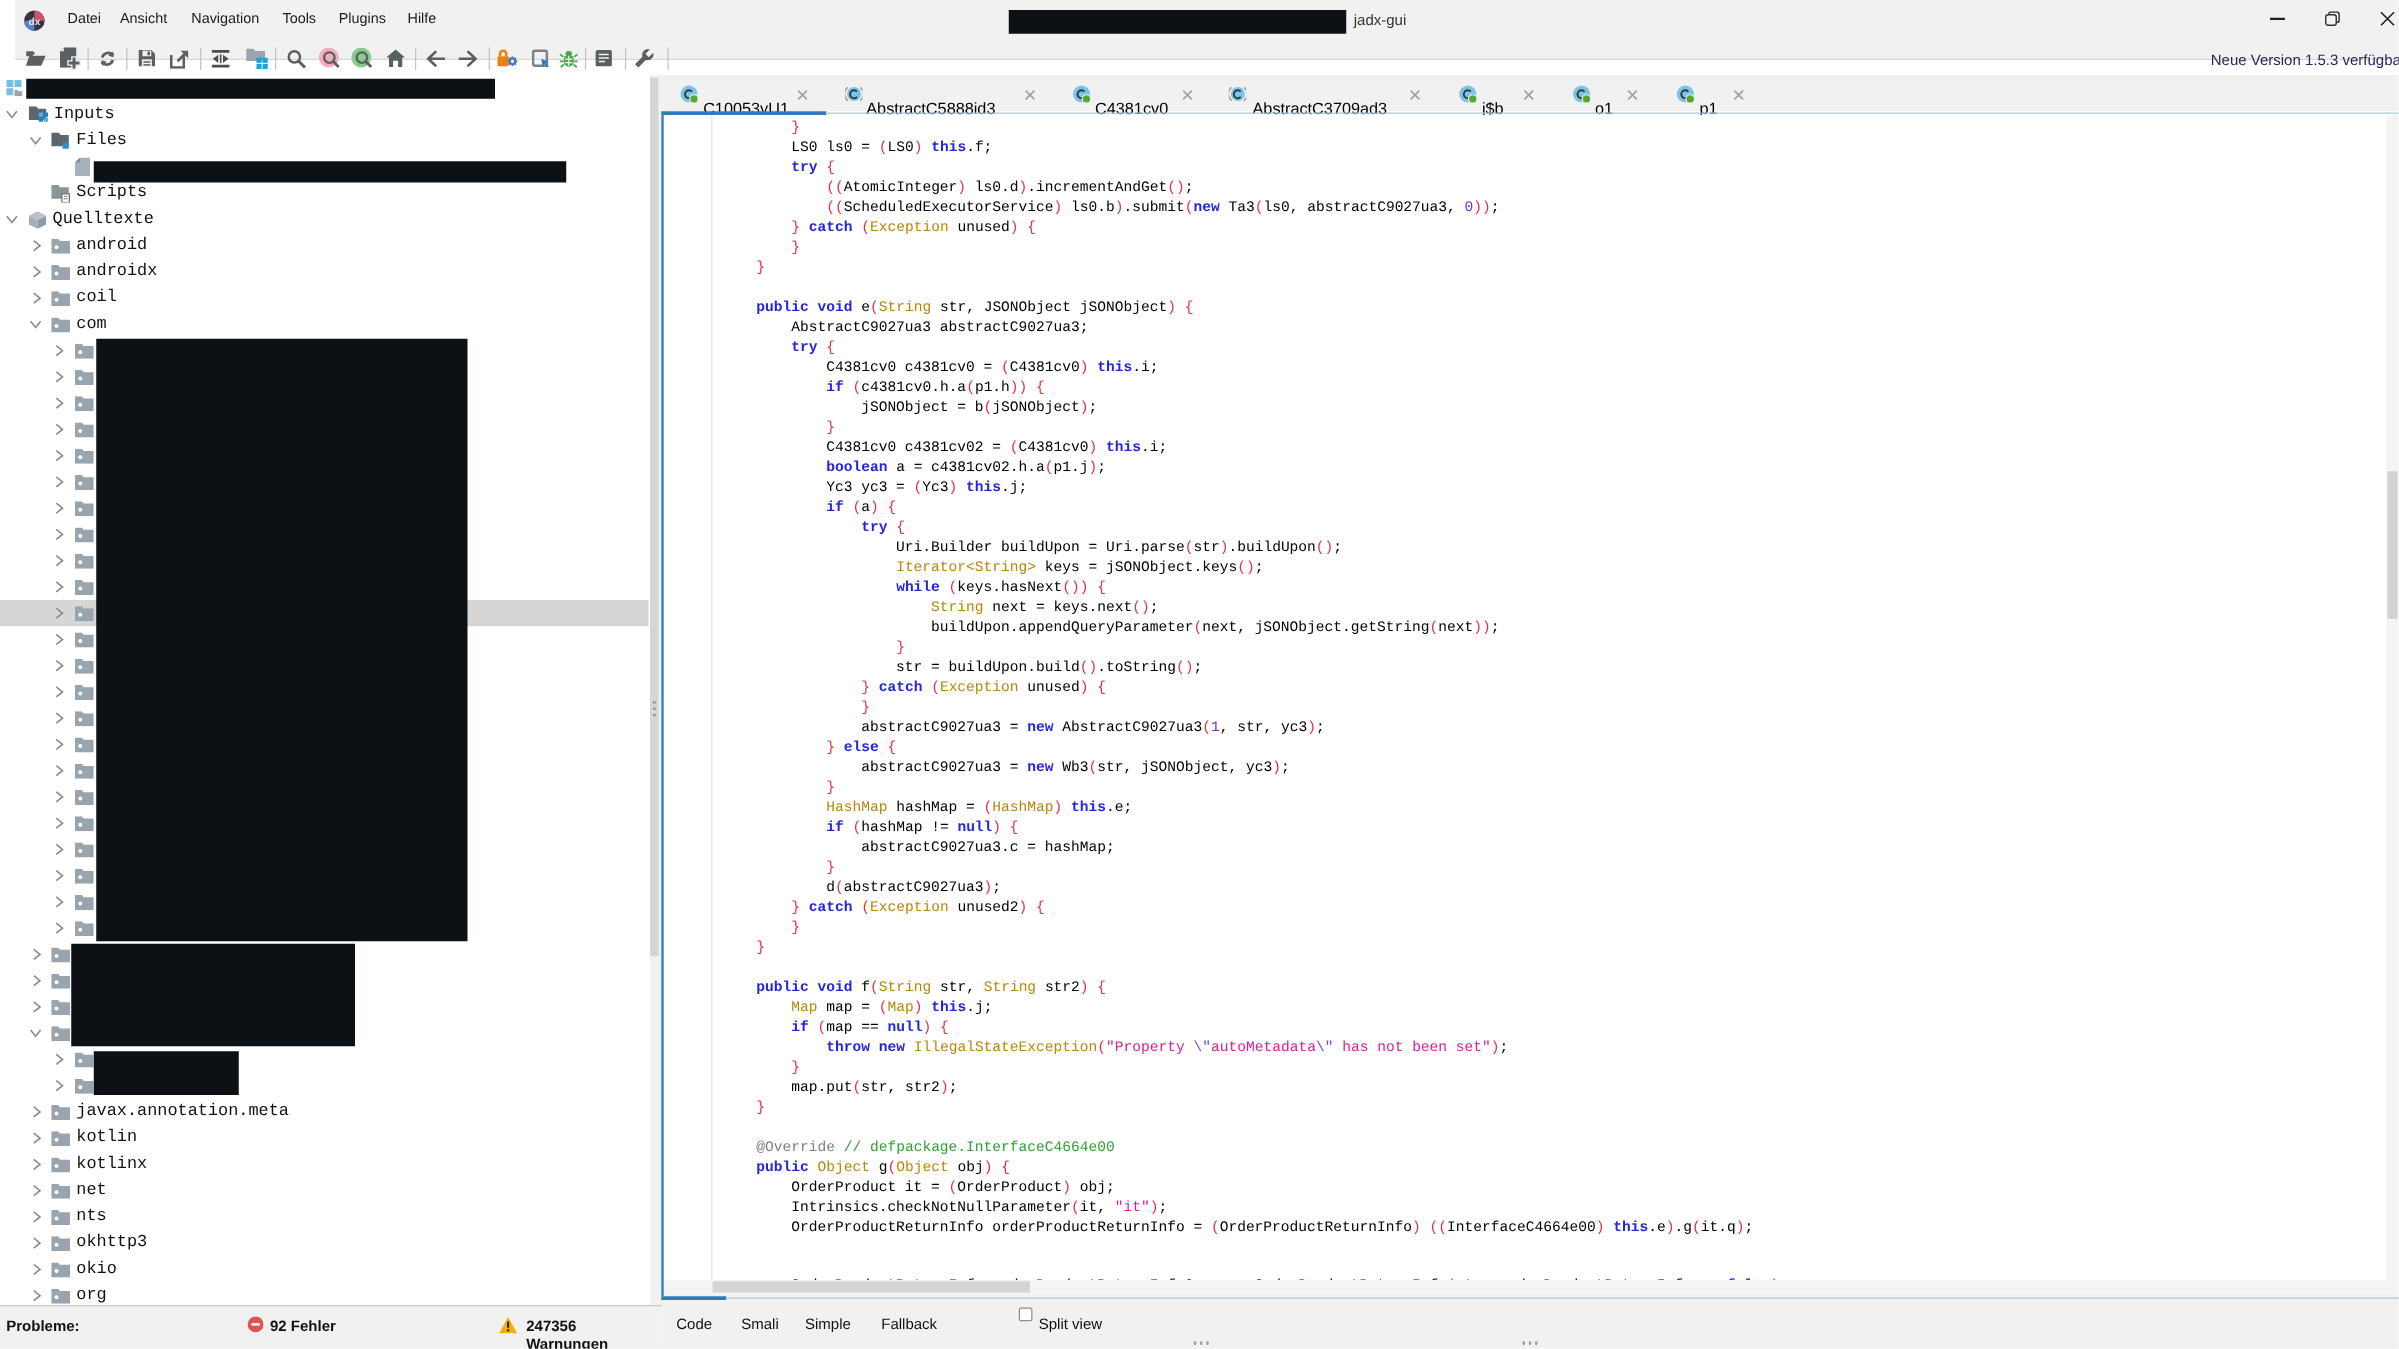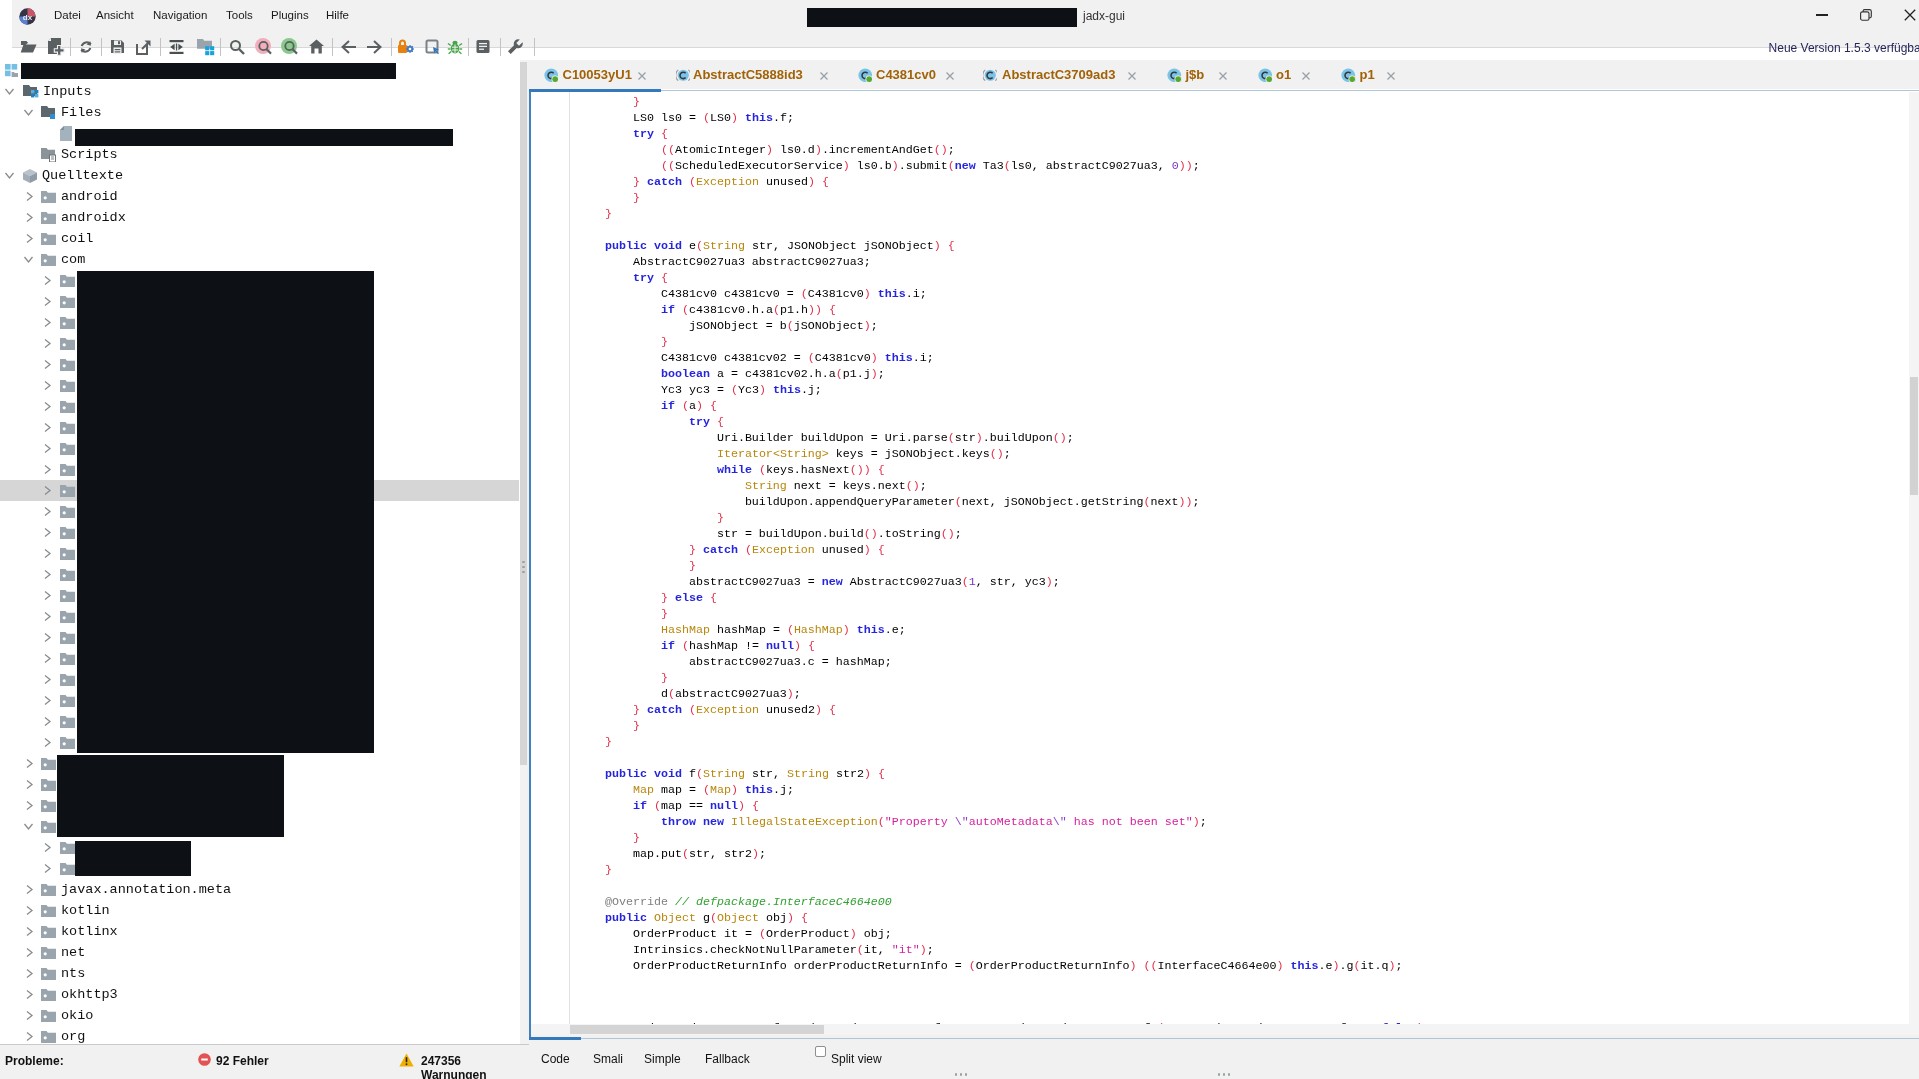--- a/index.html
+++ b/index.html
@@ -8,32 +8,32 @@
 .menu { position:absolute; top:9px; font-size:11.5px; color:#1a1a1a; }
 .bar { background:#0d1014; }
 #tree { position:absolute; left:0; top:60px; width:519px; height:984px; background:#fff; overflow:hidden; font-family:"Liberation Mono",monospace; font-size:13.5px; color:#111; }
 .tl { position:absolute; top:2.5px; }
 #hilite { position:absolute; left:0; top:420px; width:519px; height:21px; background:#d6d6d6; }
 #treesb { position:absolute; left:519.5px; top:60px; width:7.5px; height:984px; background:#f2f2f2; }
 #treesb .thumb { position:absolute; left:0.5px; top:2px; width:6.5px; height:703px; background:#d5d5d5; }
 .dot { width:2.4px; height:2.4px; border-radius:50%; background:#9aa0a5; }
 #gap { position:absolute; left:527px; top:60px; width:2px; height:1019px; background:#f1f1f1; }
 #tabbar { position:absolute; left:527px; top:60px; width:1392px; height:29px; background:#f1f1f1; }
-.tabt { font-size:13px; font-weight:bold; color:#a16207; }
+.tabt { font-size:13px; font-weight:normal; color:#000000;margin-top:12px; }
 #editor { position:absolute; left:531px; top:92px; width:1378px; height:932px; background:#fff; overflow:hidden; }
 #gutter-line { position:absolute; left:569px; top:92px; width:1px; height:932px; background:#e2e2e2; }
 #code { position:absolute; left:577px; top:93.5px; font-family:"Liberation Mono",monospace; font-size:11.667px; color:#000; }
 .cl { height:16px; line-height:16px; white-space:pre; }
 .k { color:#2525dd; font-weight:bold; }
 .t { color:#b8860b; }
 .p { color:#e0324e; }
 .n { color:#7433cc; }
 .s { color:#d6219c; }
 .e { color:#8a3fd1; }
-.cm { color:#31a031; font-style:italic; }
+.cm { color:#31a031; }
 .an { color:#808080; }
 #vsb { position:absolute; left:1909px; top:92px; width:10px; height:932px; background:#f4f4f4; }
 #vsb .thumb { position:absolute; left:1px; top:285px; width:8px; height:118px; background:#d2d2d2; }
 #hsb { position:absolute; left:529px; top:1024px; width:1390px; height:11px; background:#f4f4f4; }
 #hsb .thumb { position:absolute; left:41px; top:1px; width:254px; height:9px; background:#d4d4d4; }
 #blueline-top { position:absolute; left:529px; top:88.5px; width:132px; height:3.5px; background:#3579bd; }
 #thinline-top { position:absolute; left:661px; top:90.2px; width:1258px; height:1.2px; background:#aec5da; }
 #vline { position:absolute; left:529px; top:92px; width:2px; height:944.5px; background:#4380bf; z-index:5; }
 #blueline-bot { position:absolute; left:529px; top:1036.5px; width:52px; height:3.5px; background:#3579bd; }
 #thinline-bot { position:absolute; left:581px; top:1037.5px; width:1338px; height:1.2px; background:#aec5da; }
@@ -745,20 +745,21 @@
         <div class="cl">                    <span class="t">Iterator</span><span class="t">&lt;</span><span class="t">String</span><span class="t">&gt;</span> keys = jSONObject.keys<span class="p">(</span><span class="p">)</span>;</div>
         <div class="cl">                    <span class="k">while</span> <span class="p">(</span>keys.hasNext<span class="p">(</span><span class="p">)</span><span class="p">)</span> <span class="p">{</span></div>
         <div class="cl">                        <span class="t">String</span> next = keys.next<span class="p">(</span><span class="p">)</span>;</div>
         <div class="cl">                        buildUpon.appendQueryParameter<span class="p">(</span>next, jSONObject.getString<span class="p">(</span>next<span class="p">)</span><span class="p">)</span>;</div>
         <div class="cl">                    <span class="p">}</span></div>
         <div class="cl">                    str = buildUpon.build<span class="p">(</span><span class="p">)</span>.toString<span class="p">(</span><span class="p">)</span>;</div>
         <div class="cl">                <span class="p">}</span> <span class="k">catch</span> <span class="p">(</span><span class="t">Exception</span> unused<span class="p">)</span> <span class="p">{</span></div>
         <div class="cl">                <span class="p">}</span></div>
         <div class="cl">                abstractC9027ua3 = <span class="k">new</span> AbstractC9027ua3<span class="p">(</span><span class="n">1</span>, str, yc3<span class="p">)</span>;</div>
         <div class="cl">            <span class="p">}</span> <span class="k">else</span> <span class="p">{</span></div>
+        <div class="cl">                abstractC9027ua3 = <span class="k">new</span> Wb3<span class="p">(</span>str, jSONObject, yc3<span class="p">)</span>;</div>
         <div class="cl">            <span class="p">}</span></div>
         <div class="cl">            <span class="t">HashMap</span> hashMap = <span class="p">(</span><span class="t">HashMap</span><span class="p">)</span> <span class="k">this</span>.e;</div>
         <div class="cl">            <span class="k">if</span> <span class="p">(</span>hashMap != <span class="k">null</span><span class="p">)</span> <span class="p">{</span></div>
         <div class="cl">                abstractC9027ua3.c = hashMap;</div>
         <div class="cl">            <span class="p">}</span></div>
         <div class="cl">            d<span class="p">(</span>abstractC9027ua3<span class="p">)</span>;</div>
         <div class="cl">        <span class="p">}</span> <span class="k">catch</span> <span class="p">(</span><span class="t">Exception</span> unused2<span class="p">)</span> <span class="p">{</span></div>
         <div class="cl">        <span class="p">}</span></div>
         <div class="cl">    <span class="p">}</span></div>
         <div class="cl">&nbsp;</div>

